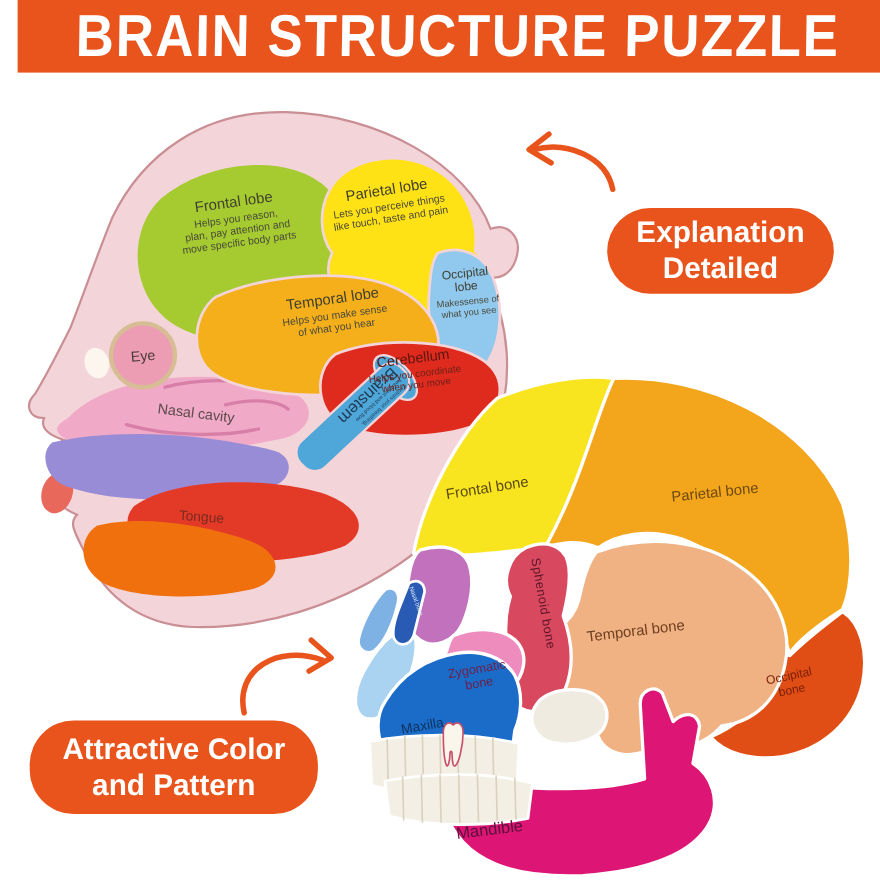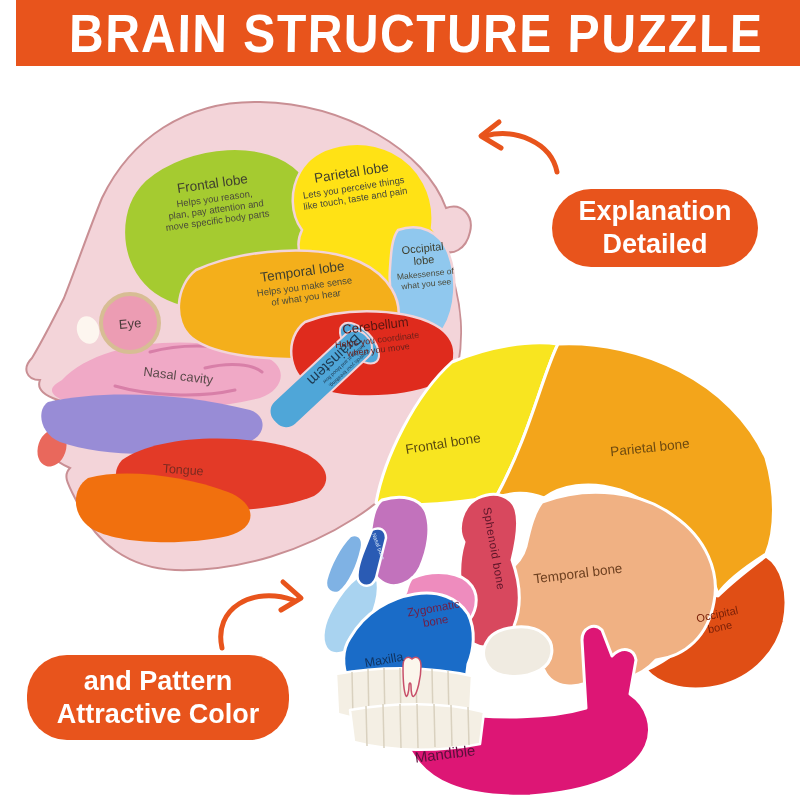--- a/index.html
+++ b/index.html
@@ -192,15 +192,15 @@
 <svg style="left:195px;top:578px;" width="130" height="80" viewBox="0 0 130 80">
   <path class="arrow-stroke" d="M 27,70 C 18,30 58,8 98,22"></path>
   <path class="arrow-stroke" d="M 88,4 L 106,20 L 86,32"></path>
 </svg>
 
 <div class="badge" id="badge-detailed">
   <span>Explanation</span>
   <span>Detailed</span>
 </div>
 <div class="badge" id="badge-attractive">
+  <span>Attractive Color</span>
   <span>and Pattern</span>
-  <span>Attractive Color</span>
 </div>
 
 </body></html>

